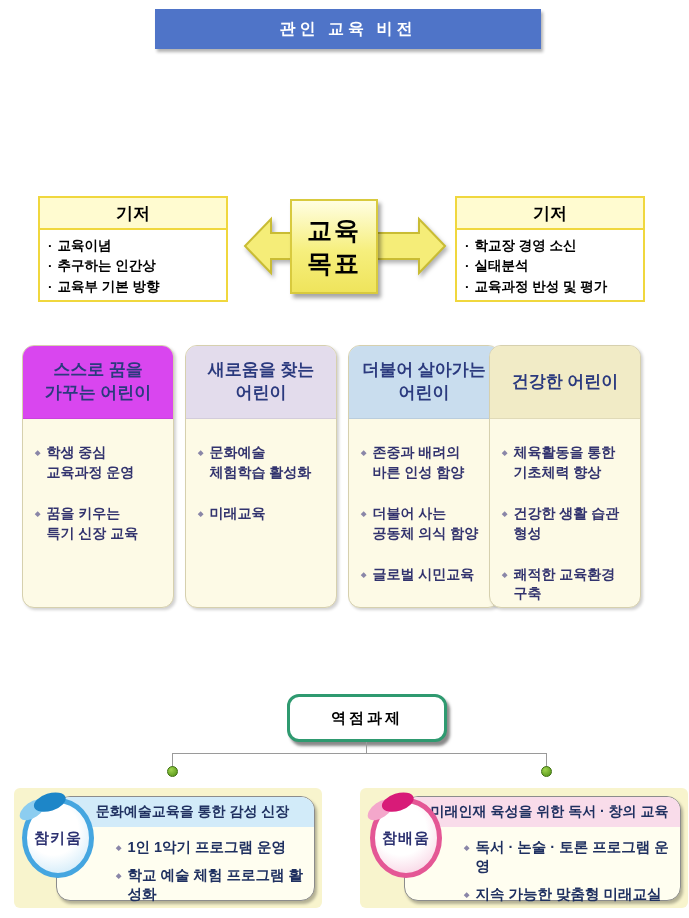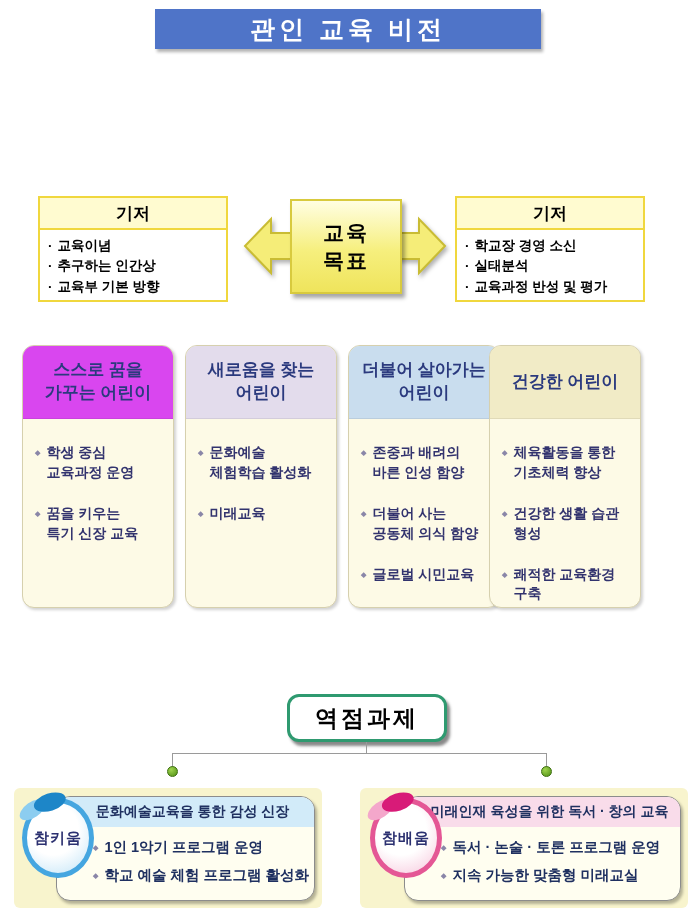--- a/index.html
+++ b/index.html
@@ -7,21 +7,21 @@
   .page {
     position: relative; width: 689px; height: 918px; margin: 0 auto;
     background: #ffffff; font-family: "Liberation Sans", sans-serif; overflow: hidden;
   }
 
   
   .title-box {
     position: absolute; left: 155px; top: 9px; width: 386px; height: 40px;
     background: #4f74c8; box-shadow: 2px 3px 3px rgba(0,0,0,0.3);
     display: flex; align-items: center; justify-content: center;
-    color: #ffffff; font-size: 25px; font-weight: bold; letter-spacing: 4px;
+    color: #ffffff; font-size: 16px; font-weight: bold; letter-spacing: 4px;
   }
   .subtitle-box {
     position: absolute; left: 95px; top: 63px; width: 506px; height: 47px;
     background: #f1f1f1; border: 1px solid #c2c2c2; box-shadow: 2px 3px 3px rgba(0,0,0,0.22);
     display: flex; align-items: center; justify-content: center;
     color: #4a4a4a; font-size: 24px; font-weight: bold; letter-spacing: 2px;
   }
 
   
   .foundation {
@@ -35,25 +35,25 @@
     display: flex; align-items: center; justify-content: center;
     font-size: 17px; font-weight: bold; color: #000;
   }
   .f-body { list-style: none; padding: 6px 4px 0 8px; }
   .f-body li { font-size: 13.5px; font-weight: bold; color: #000; line-height: 1.5; display: flex; }
   .dot-ic::before { content: "·"; margin-right: 5px; font-weight: bold; }
 
   .goal-wrap { position: absolute; left: 243px; top: 199px; width: 204px; height: 98px; }
   .goal-wrap svg { position: absolute; inset: 0; filter: drop-shadow(2px 3px 2px rgba(0,0,0,0.3)); }
   .goal-box {
-    position: absolute; left: 47px; top: 0; width: 112px; height: 95px;
+    position: absolute; left: 47px; top: 0; width: 88px; height: 95px;
     background: linear-gradient(180deg, #fffee2 0%, #f6ef7d 55%, #efe45c 100%);
     border: 2px solid #d8ca3e; box-shadow: 3px 4px 4px rgba(0,0,0,0.35);
     display: flex; align-items: center; justify-content: center; text-align: center;
-    font-size: 21px; font-weight: bold; color: #000; line-height: 1.3;
+    font-size: 25px; font-weight: bold; color: #000; line-height: 1.3;
     letter-spacing: 2px; white-space: pre-line;
   }
 
   
   .pillar {
     position: absolute; top: 345px; width: 152px; height: 263px;
     background: #fdfae6; border: 1px solid #d6d0ae; border-radius: 12px;
     box-shadow: 2px 2px 3px rgba(0,0,0,0.18);
   }
   .pillar.p1 { left: 22px; }  .pillar.p2 { left: 185px; }
@@ -74,21 +74,21 @@
   }
   .dia-ic { flex: 0 0 auto; margin-top: 5px; font-size: 7px; color: #8a86a8; }
   .dia-ic::before { content: "◆"; }
 
   
   .focus-box {
     position: absolute; left: 287px; top: 694px; width: 160px; height: 48px;
     background: #ffffff; border: 3px solid #2f9a70; border-radius: 12px;
     box-shadow: 3px 4px 3px rgba(40,40,40,0.55);
     display: flex; align-items: center; justify-content: center;
-    font-size: 23px; font-weight: bold; color: #000; letter-spacing: 3px;
+    font-size: 15px; font-weight: bold; color: #000; letter-spacing: 3px;
   }
   .cline { position: absolute; background: #9a9a9a; }
   .cl-v1 { left: 366px; top: 742px; width: 1px; height: 11px; }
   .cl-h  { left: 172px; top: 753px; width: 374px; height: 1px; }
   .cl-v2 { left: 172px; top: 753px; width: 1px; height: 15px; }
   .cl-v3 { left: 546px; top: 753px; width: 1px; height: 15px; }
   .cdot {
     position: absolute; top: 766px; width: 11px; height: 11px; border-radius: 50%;
     background: radial-gradient(circle at 35% 30%, #9fd44e, #4f8f14); border: 1px solid #3c6e0e;
   }
@@ -111,21 +111,21 @@
   .panel-head {
     height: 30px; border-radius: 13px 13px 0 0;
     display: flex; align-items: center; justify-content: center;
     font-size: 14px; font-weight: bold; color: #1f3060; padding-left: 14px;
   }
   .panel-head.blue { background: #d2ebf9; }
   .panel-head.pink { background: #f9dcea; }
   .panel-body { padding: 11px 4px 0 36px; }
   .c-item {
     display: flex; gap: 6px; margin-bottom: 9px;
-    font-size: 14.5px; font-weight: bold; color: #1f3060; line-height: 1.3;
+    font-size: 14.5px; font-weight: bold; color: #1f3060; line-height: 1.3; padding-left: 23px;
   }
   .badge {
     position: absolute; top: 10px; width: 72px; height: 80px; z-index: 3;
     border-radius: 50%; border: 5px solid;
     display: flex; align-items: center; justify-content: center;
   }
   .card-outer.cleft  .badge { left: 8px;  border-color: #45a6e0;
     background: radial-gradient(circle at 42% 38%, #ffffff 45%, #bfe3f7 100%); }
   .card-outer.cright .badge { left: 10px; border-color: #e45795;
     background: radial-gradient(circle at 42% 38%, #ffffff 45%, #f6c4da 100%); }

